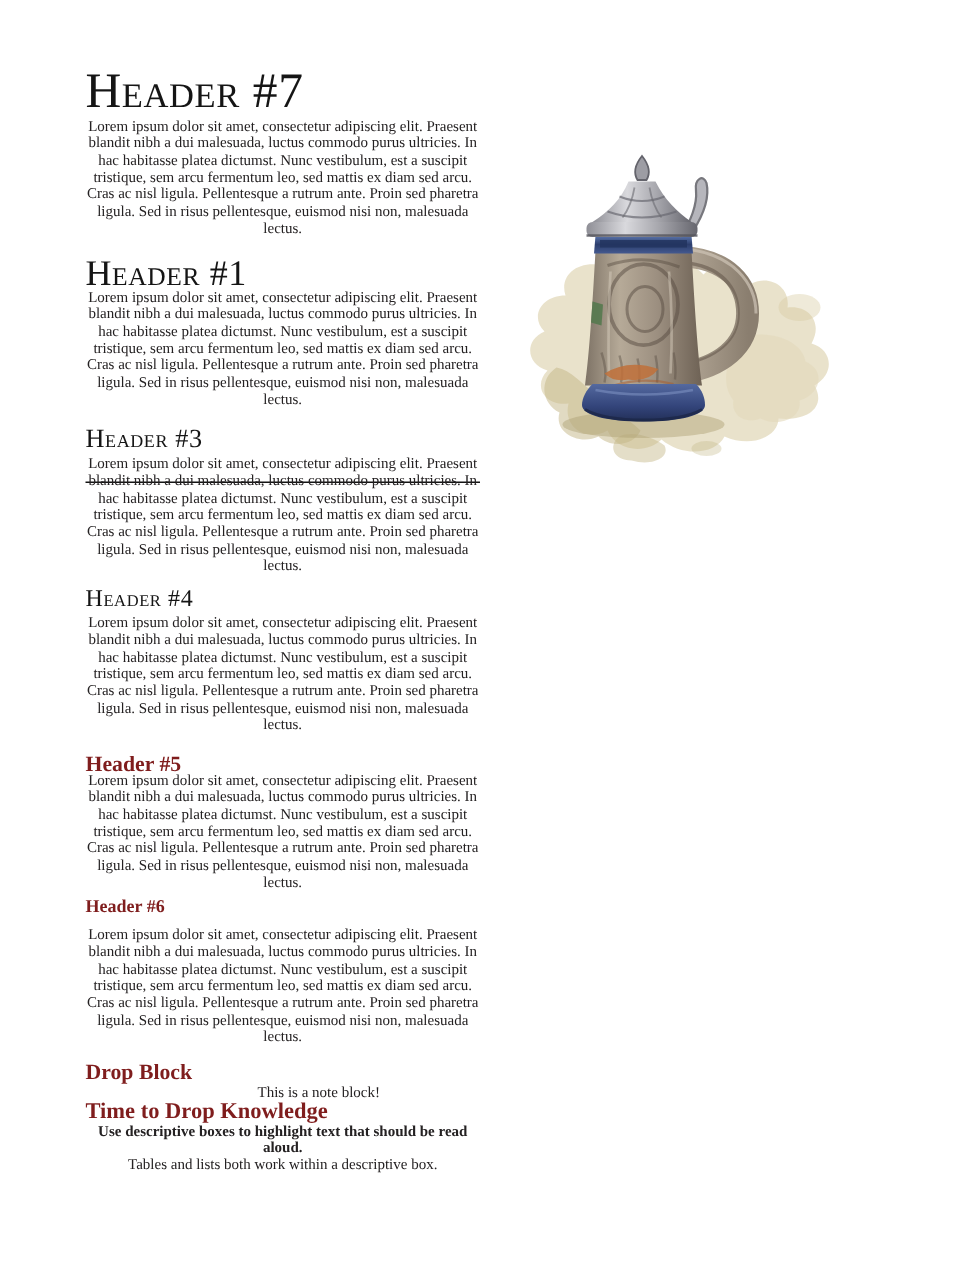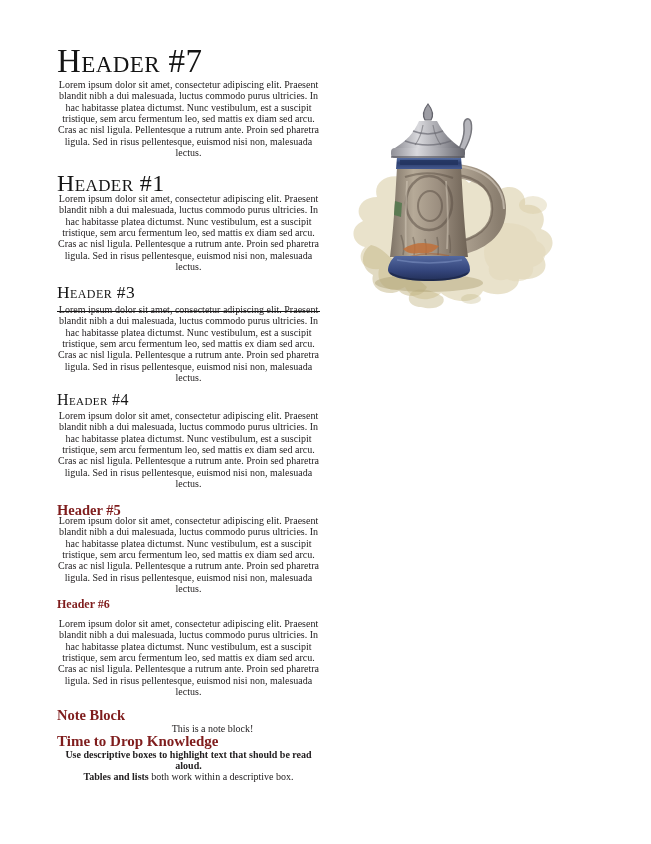--- a/index.html
+++ b/index.html
@@ -10,35 +10,35 @@
   .column > *{position:absolute;left:0;right:0;margin:0;}
   .body-text{font-size:10px;line-height:11.35px;color:#242122;
              font-family:"Liberation Serif", serif;text-align:center;}
   .hd{font-family:"Liberation Serif", serif;font-variant:small-caps;
       font-weight:normal;color:#151515;letter-spacing:.4px;}
   .hd-bold{font-family:"Liberation Serif", serif;font-weight:bold;color:#7f1d1d;}
   .h1{top:43px;font-size:33px;line-height:36px;}
   .p1{top:79px;}
   .h2{top:170px;font-size:24px;line-height:26px;}
   .p2{top:193px;}
-  .h3{top:283px;font-size:17.5px;line-height:18px;padding-bottom:10px;
+  .h3{top:283px;font-size:17.5px;line-height:18px;padding-bottom:20px;
       border-bottom:1.5px solid #141414;}
   .p3{top:304px;}
   .h4{top:392px;font-size:16px;line-height:16px;font-family:Liberation Serif, serif;}
   .p4{top:410px;}
   .h5{top:503px;font-size:14.5px;line-height:15px;}
   .p5{top:515px;}
   .h6{top:598px;font-size:12px;line-height:13px;}
   .p6{top:618px;}
   .note-h{top:708px;font-size:14.5px;line-height:15px;}
   .note-t{top:723px;margin-left:48px;}
   .know-h{top:733px;font-size:15px;line-height:16px;}
   .know-t{top:749px;font-weight:bold;}
   .tables-t{top:771px;}
-  .bold-lead{font-weight:bold;margin-top:17px;}
+  .bold-lead{font-weight:normal;margin-top:17px;}
   .illo{position:absolute;left:343px;top:85px;width:220px;height:230px;}
   
   .f-wash{fill:var(--wash,#d7cba0);}
   .f-wash-dark{fill:var(--wash-dark,#c4b686);}
   .f-wash-light{fill:var(--wash-light,#e2d9ba);}
   .f-green{fill:var(--accent-green,#55794f);}
   .f-orange{fill:var(--accent-orange,#c0703a);}
 </style>
 </head>
 <body>
@@ -57,21 +57,21 @@
 
     <h4 class="hd h4">Header #4</h4>
     <p class="body-text p4">Lorem ipsum dolor sit amet, consectetur adipiscing elit. Praesent blandit nibh a dui malesuada, luctus commodo purus ultricies. In hac habitasse platea dictumst. Nunc vestibulum, est a suscipit tristique, sem arcu fermentum leo, sed mattis ex diam sed arcu. Cras ac nisl ligula. Pellentesque a rutrum ante. Proin sed pharetra ligula. Sed in risus pellentesque, euismod nisi non, malesuada lectus.</p>
 
     <h5 class="hd-bold h5">Header #5</h5>
     <p class="body-text p5">Lorem ipsum dolor sit amet, consectetur adipiscing elit. Praesent blandit nibh a dui malesuada, luctus commodo purus ultricies. In hac habitasse platea dictumst. Nunc vestibulum, est a suscipit tristique, sem arcu fermentum leo, sed mattis ex diam sed arcu. Cras ac nisl ligula. Pellentesque a rutrum ante. Proin sed pharetra ligula. Sed in risus pellentesque, euismod nisi non, malesuada lectus.</p>
 
     <h6 class="hd-bold h6">Header #6</h6>
     <p class="body-text p6">Lorem ipsum dolor sit amet, consectetur adipiscing elit. Praesent blandit nibh a dui malesuada, luctus commodo purus ultricies. In hac habitasse platea dictumst. Nunc vestibulum, est a suscipit tristique, sem arcu fermentum leo, sed mattis ex diam sed arcu. Cras ac nisl ligula. Pellentesque a rutrum ante. Proin sed pharetra ligula. Sed in risus pellentesque, euismod nisi non, malesuada lectus.</p>
 
-    <div class="hd-bold note-h">Note Block</div>
+    <div class="hd-bold note-h">Drop Block</div>
     <p class="body-text note-t">This is a note block!</p>
 
     <div class="hd-bold know-h">Time to Drop Knowledge</div>
     <p class="body-text know-t">Use descriptive boxes to highlight text that should be read aloud.</p>
 
     <p class="body-text tables-t"><span class="bold-lead">Tables and lists</span><span> both work within a descriptive box.</span></p>
   </div>
 
   <div class="illo">
     <svg width="220" height="230" viewBox="0 0 220 230" xmlns="http://www.w3.org/2000/svg">

